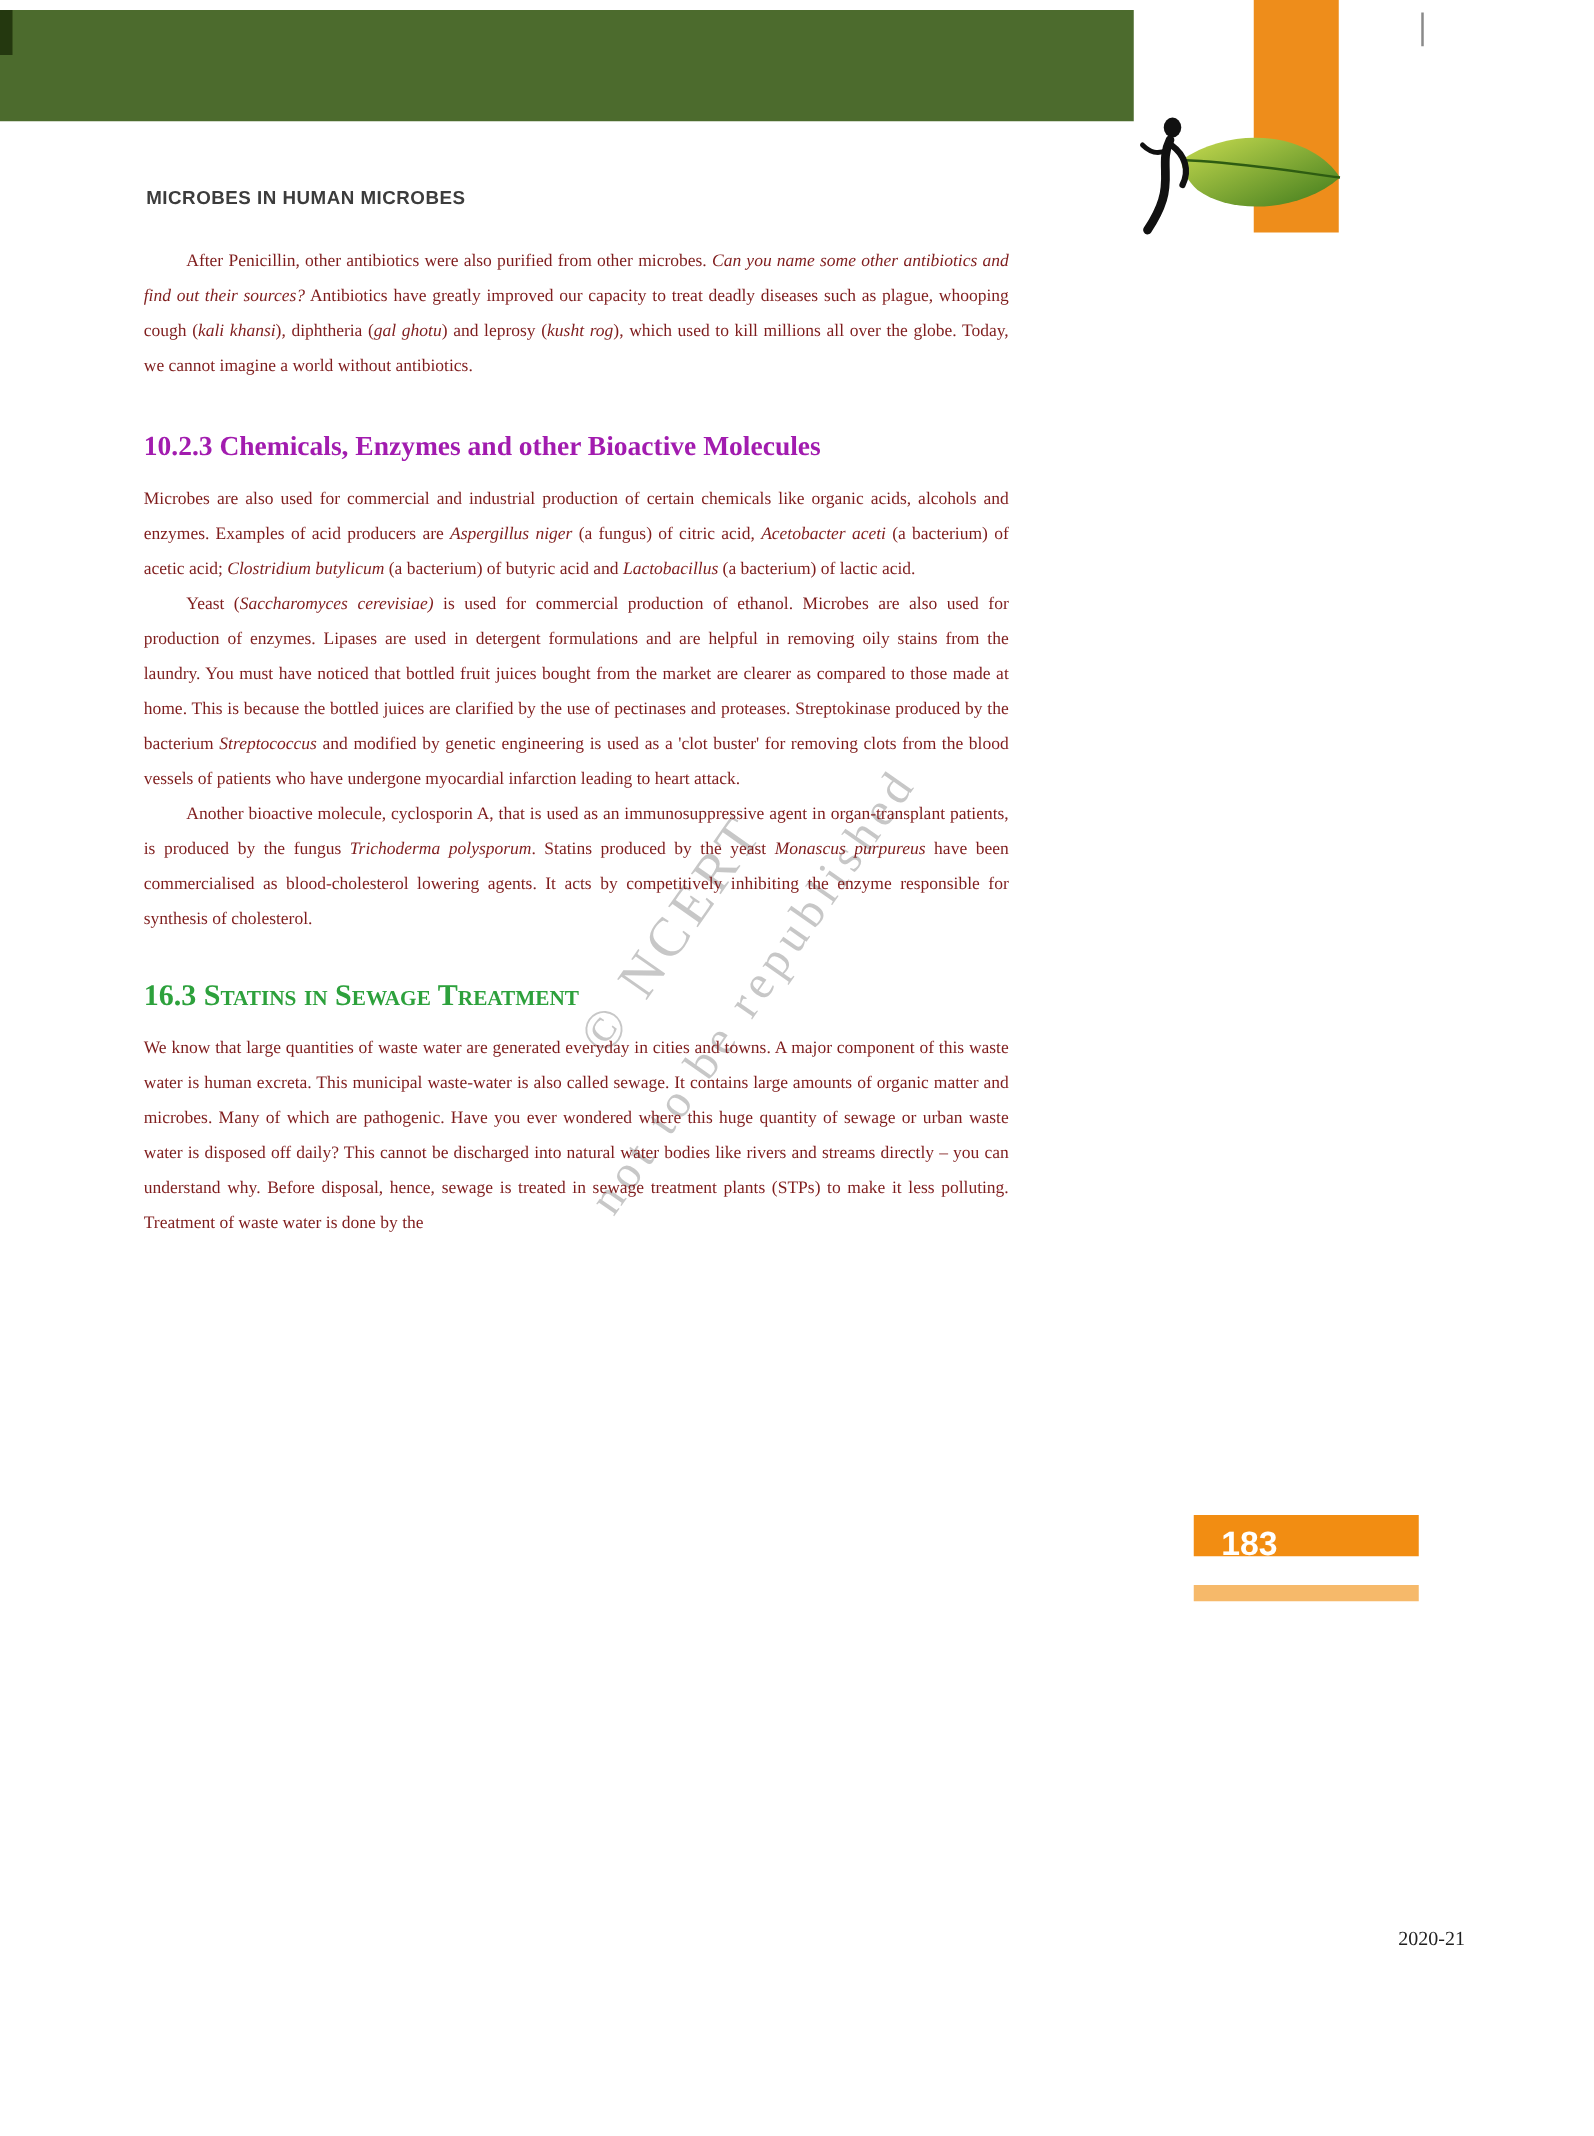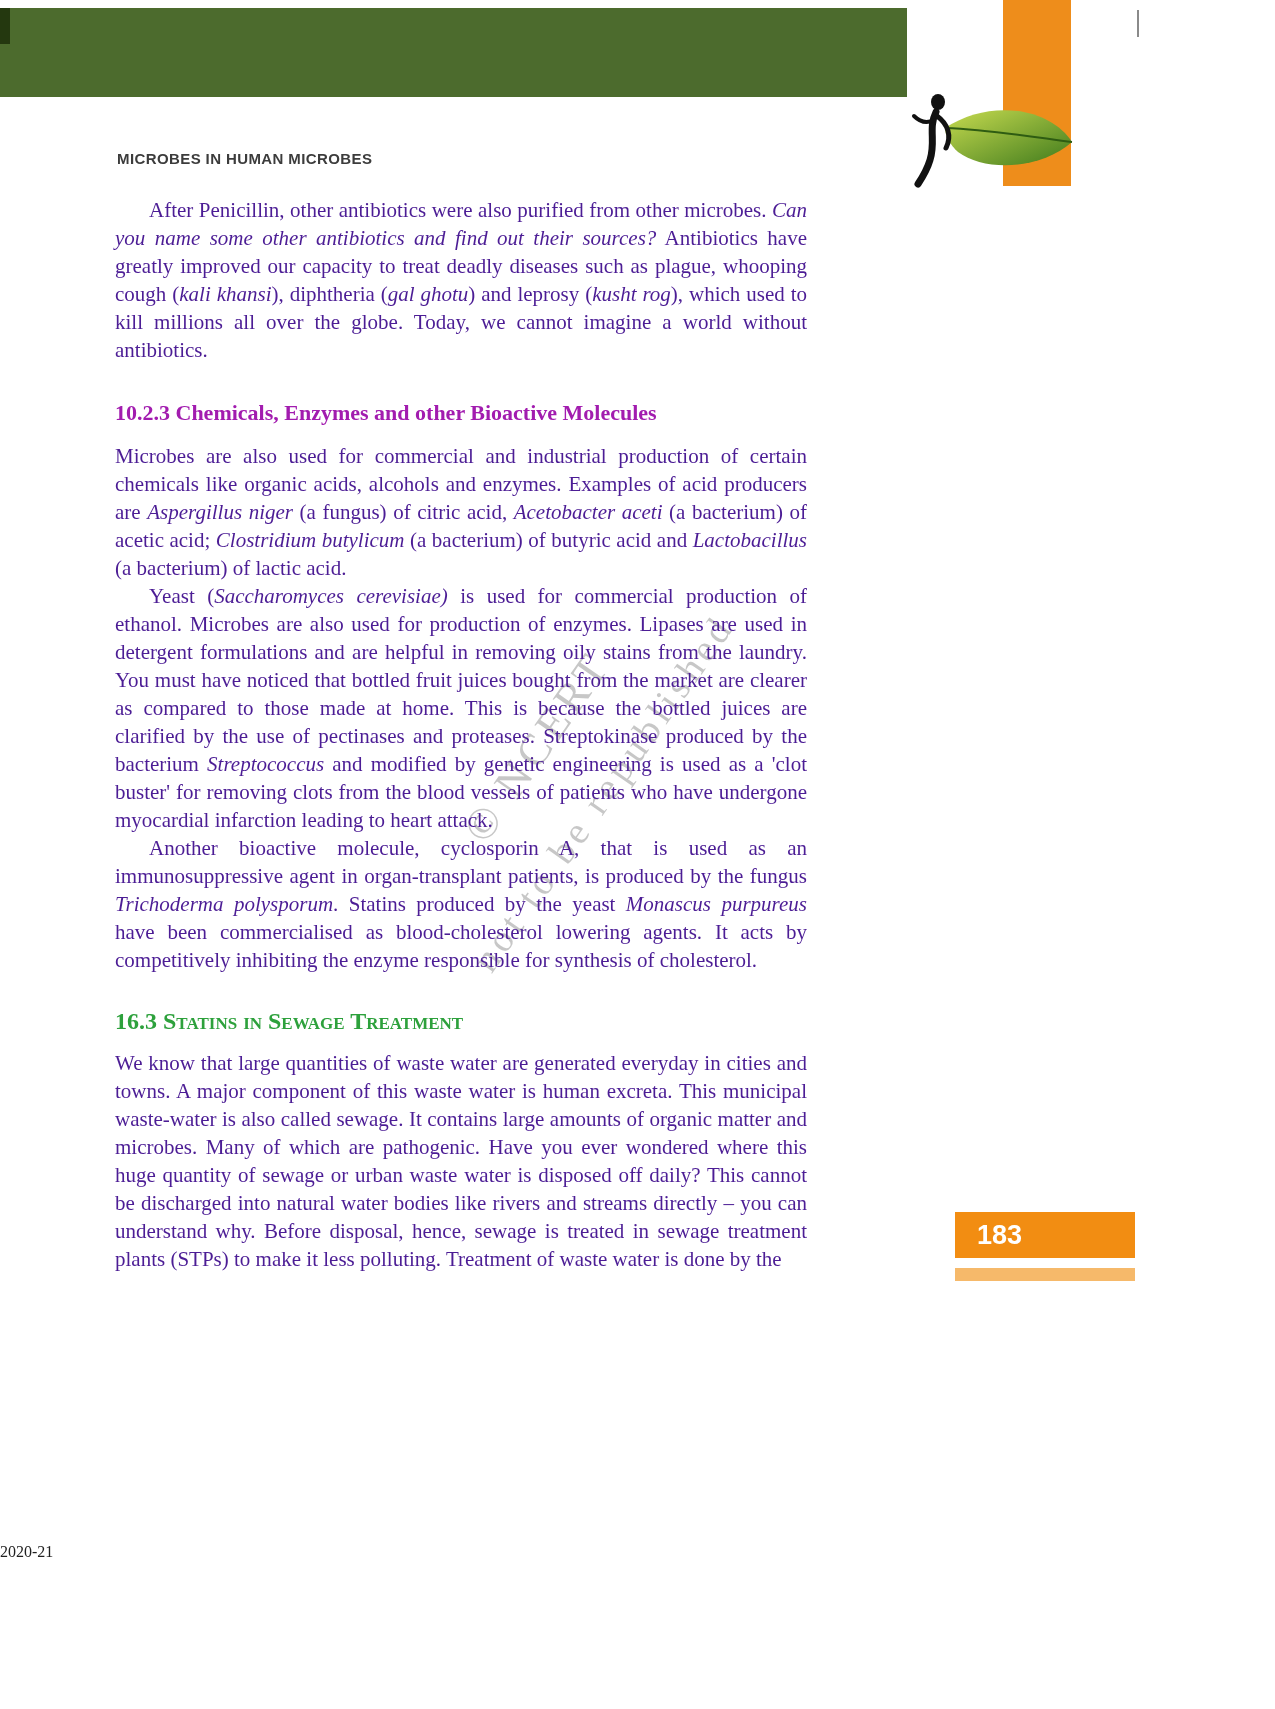--- a/index.html
+++ b/index.html
@@ -18,44 +18,44 @@
   .strip-orange-top{position:absolute;left:1003px;top:0;width:68px;height:186px;background:#ee8d1b;}
   .tick-line{position:absolute;left:1137px;top:10px;width:2px;height:27px;background:#8a8a8a;}
   .logo-wrap{position:absolute;left:900px;top:90px;width:175px;height:100px;}
   
   .running-head{
     position:absolute;left:117px;top:150px;
     font-family:"Liberation Sans", sans-serif;
     font-weight:bold;font-size:15px;letter-spacing:.4px;color:#3c3c3c;
   }
   .footer{
-    position:absolute;left:0;top:1543px;width:1172px;text-align:left;
+    position:absolute;left:0;top:1543px;width:1172px;text-align:right;
     font-size:16px;color:#1f1f1f;
   }
   
   .pagenum-box{
-    position:absolute;left:955px;top:1212px;width:180px;height:46px;
+    position:absolute;left:955px;top:1212px;width:180px;height:33px;
     background:#f28d12;color:#ffffff;
     font-family:"Liberation Sans", sans-serif;font-weight:bold;font-size:27px;
     line-height:46px;padding-left:22px;box-sizing:border-box;
   }
   .pagenum-strip{position:absolute;left:955px;top:1268px;width:180px;height:13px;background:#f6b96a;}
   
   .watermark{
     position:absolute;left:310px;top:690px;width:520px;
     transform:rotate(-55deg);
     text-align:center;color:#9a9a9a;opacity:.55;
     pointer-events:none;letter-spacing:5px;
   }
   .watermark .wl1{font-size:44px;line-height:80px;}
   .watermark .wl2{font-size:38px;line-height:80px;}
   
   .text-col{position:absolute;left:115px;top:196px;width:692px;}
   .para{
-    margin:0;font-size:21px;line-height:28px;text-align:justify;color:#4c1d95;
+    margin:0;font-size:14px;line-height:28px;text-align:justify;color:#7f1d1d;
   }
   .para .it{font-style:italic;}
   .indent{text-indent:34px;}
   .h-sub{
     margin:36px 0 16px 0;
     font-size:22px;font-weight:bold;color:#a21caf;
   }
   .h-main{
     margin:34px 0 14px 0;
     font-size:24px;font-weight:bold;color:#2da13c;

